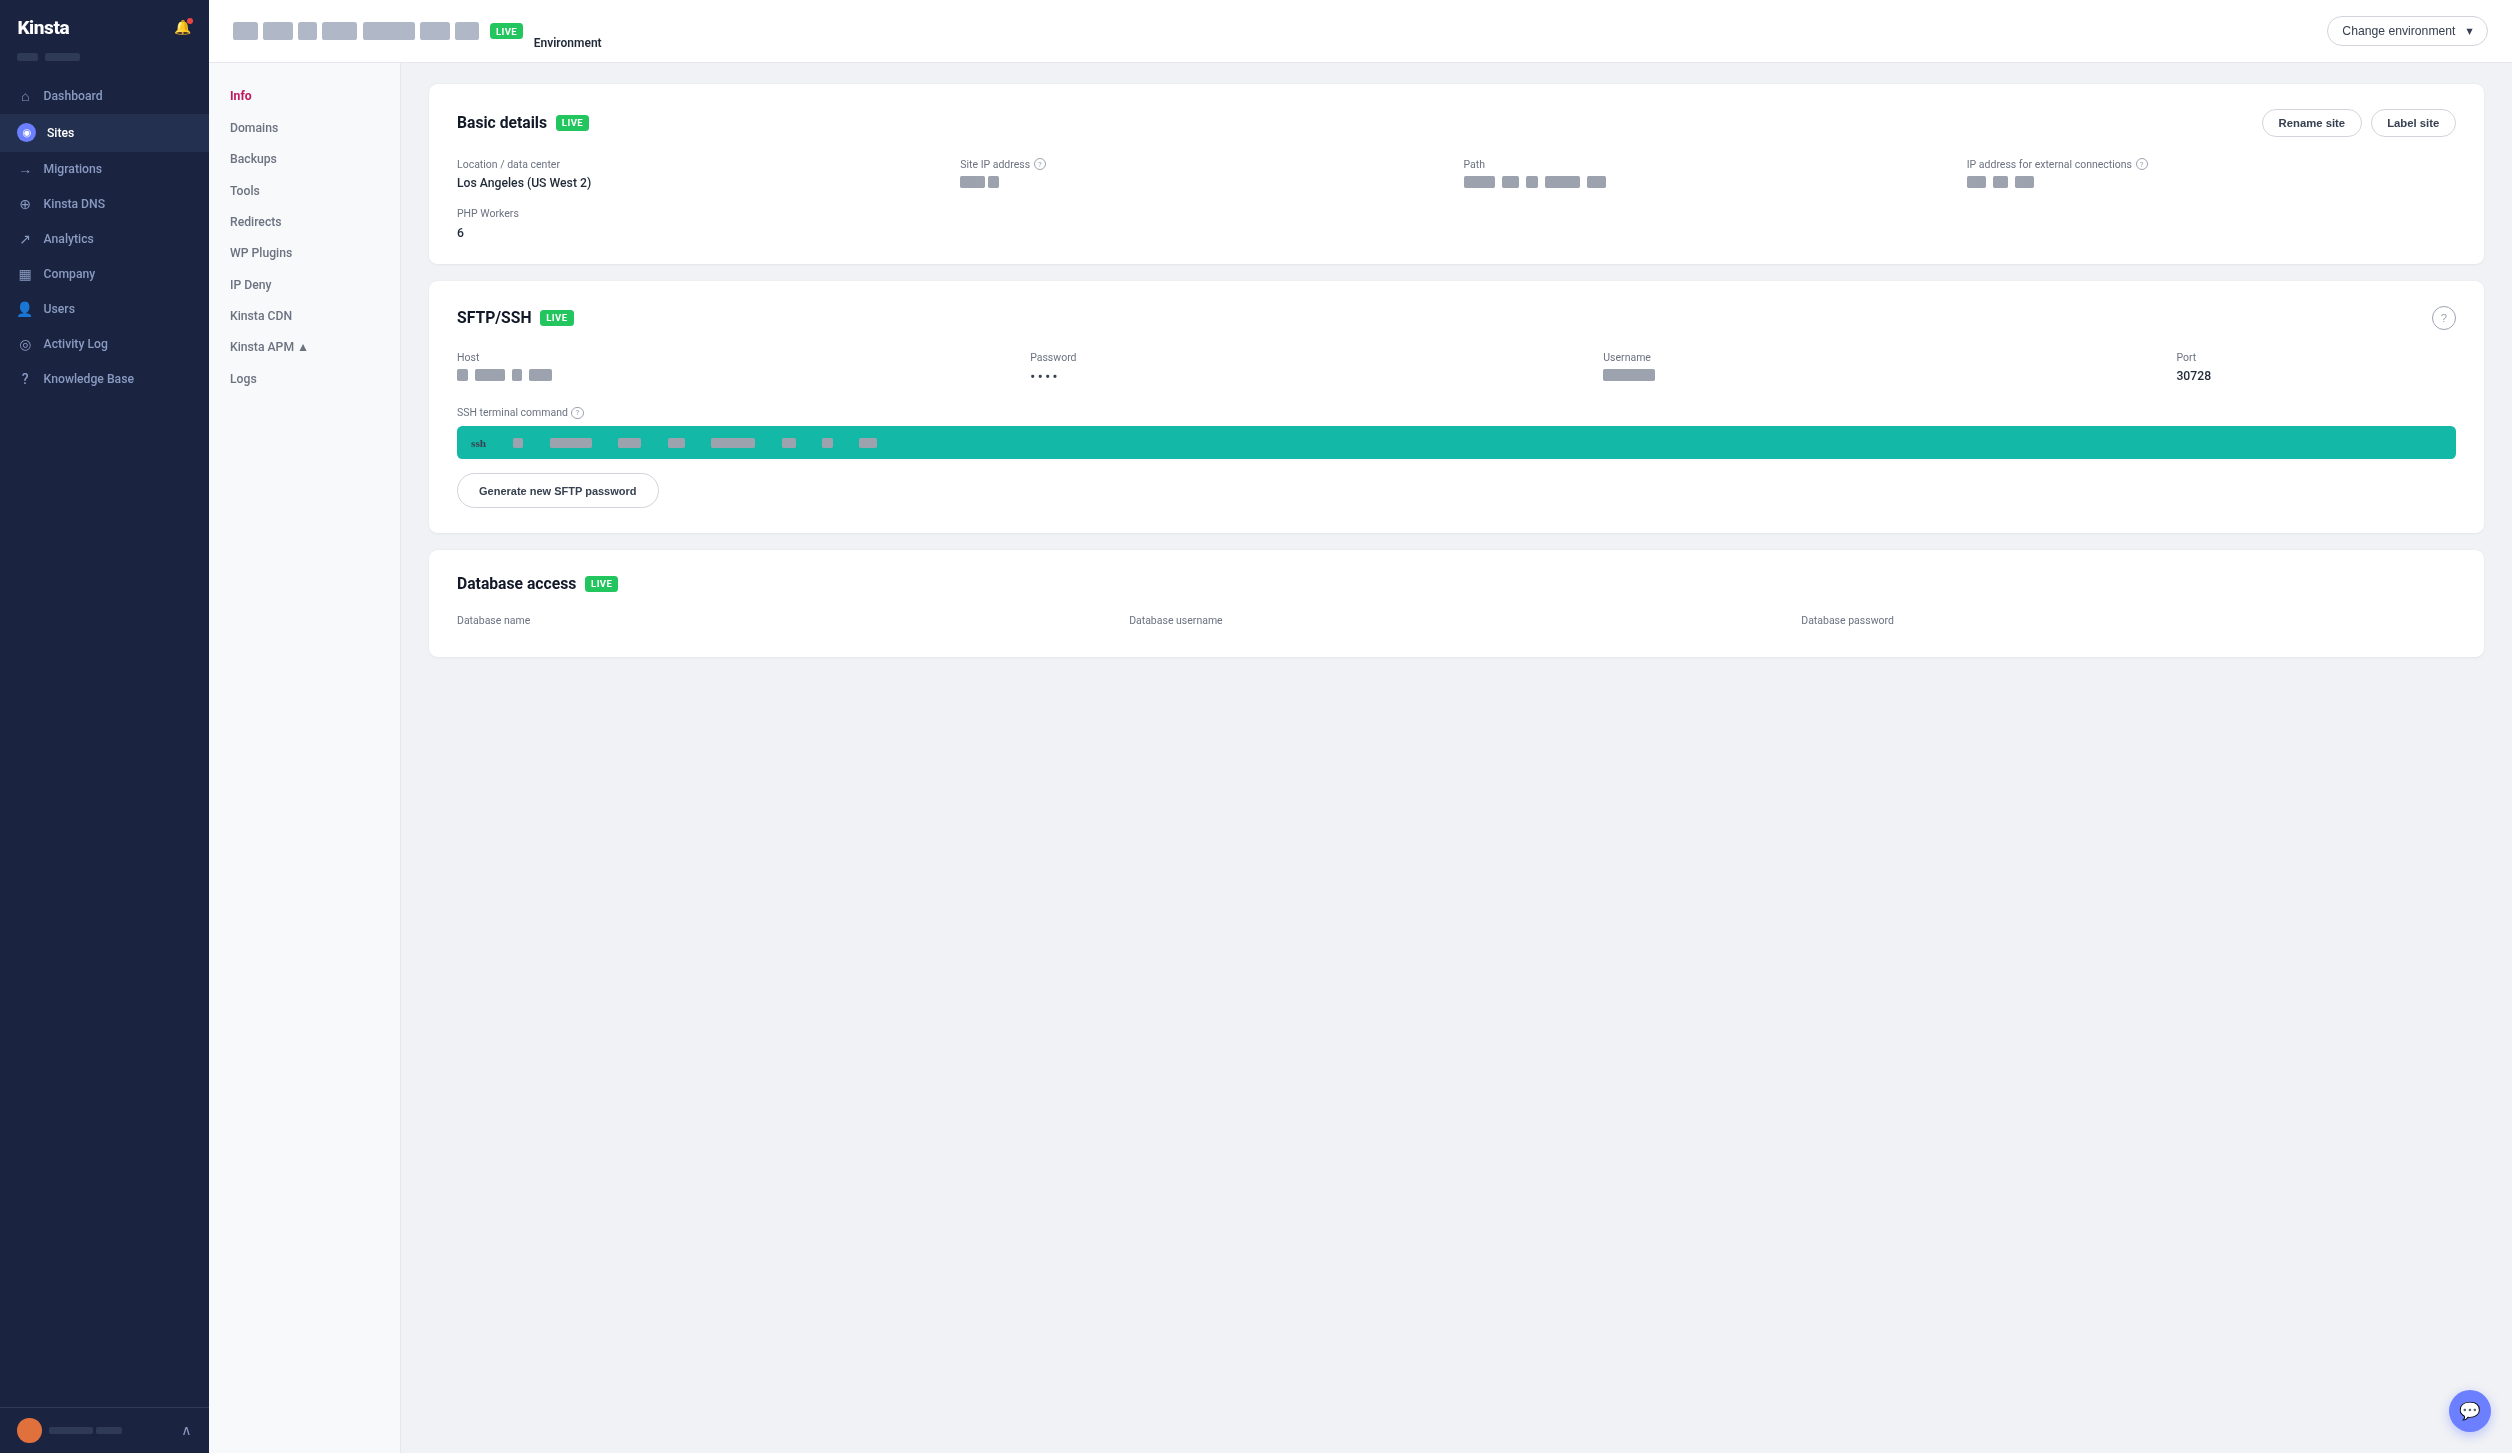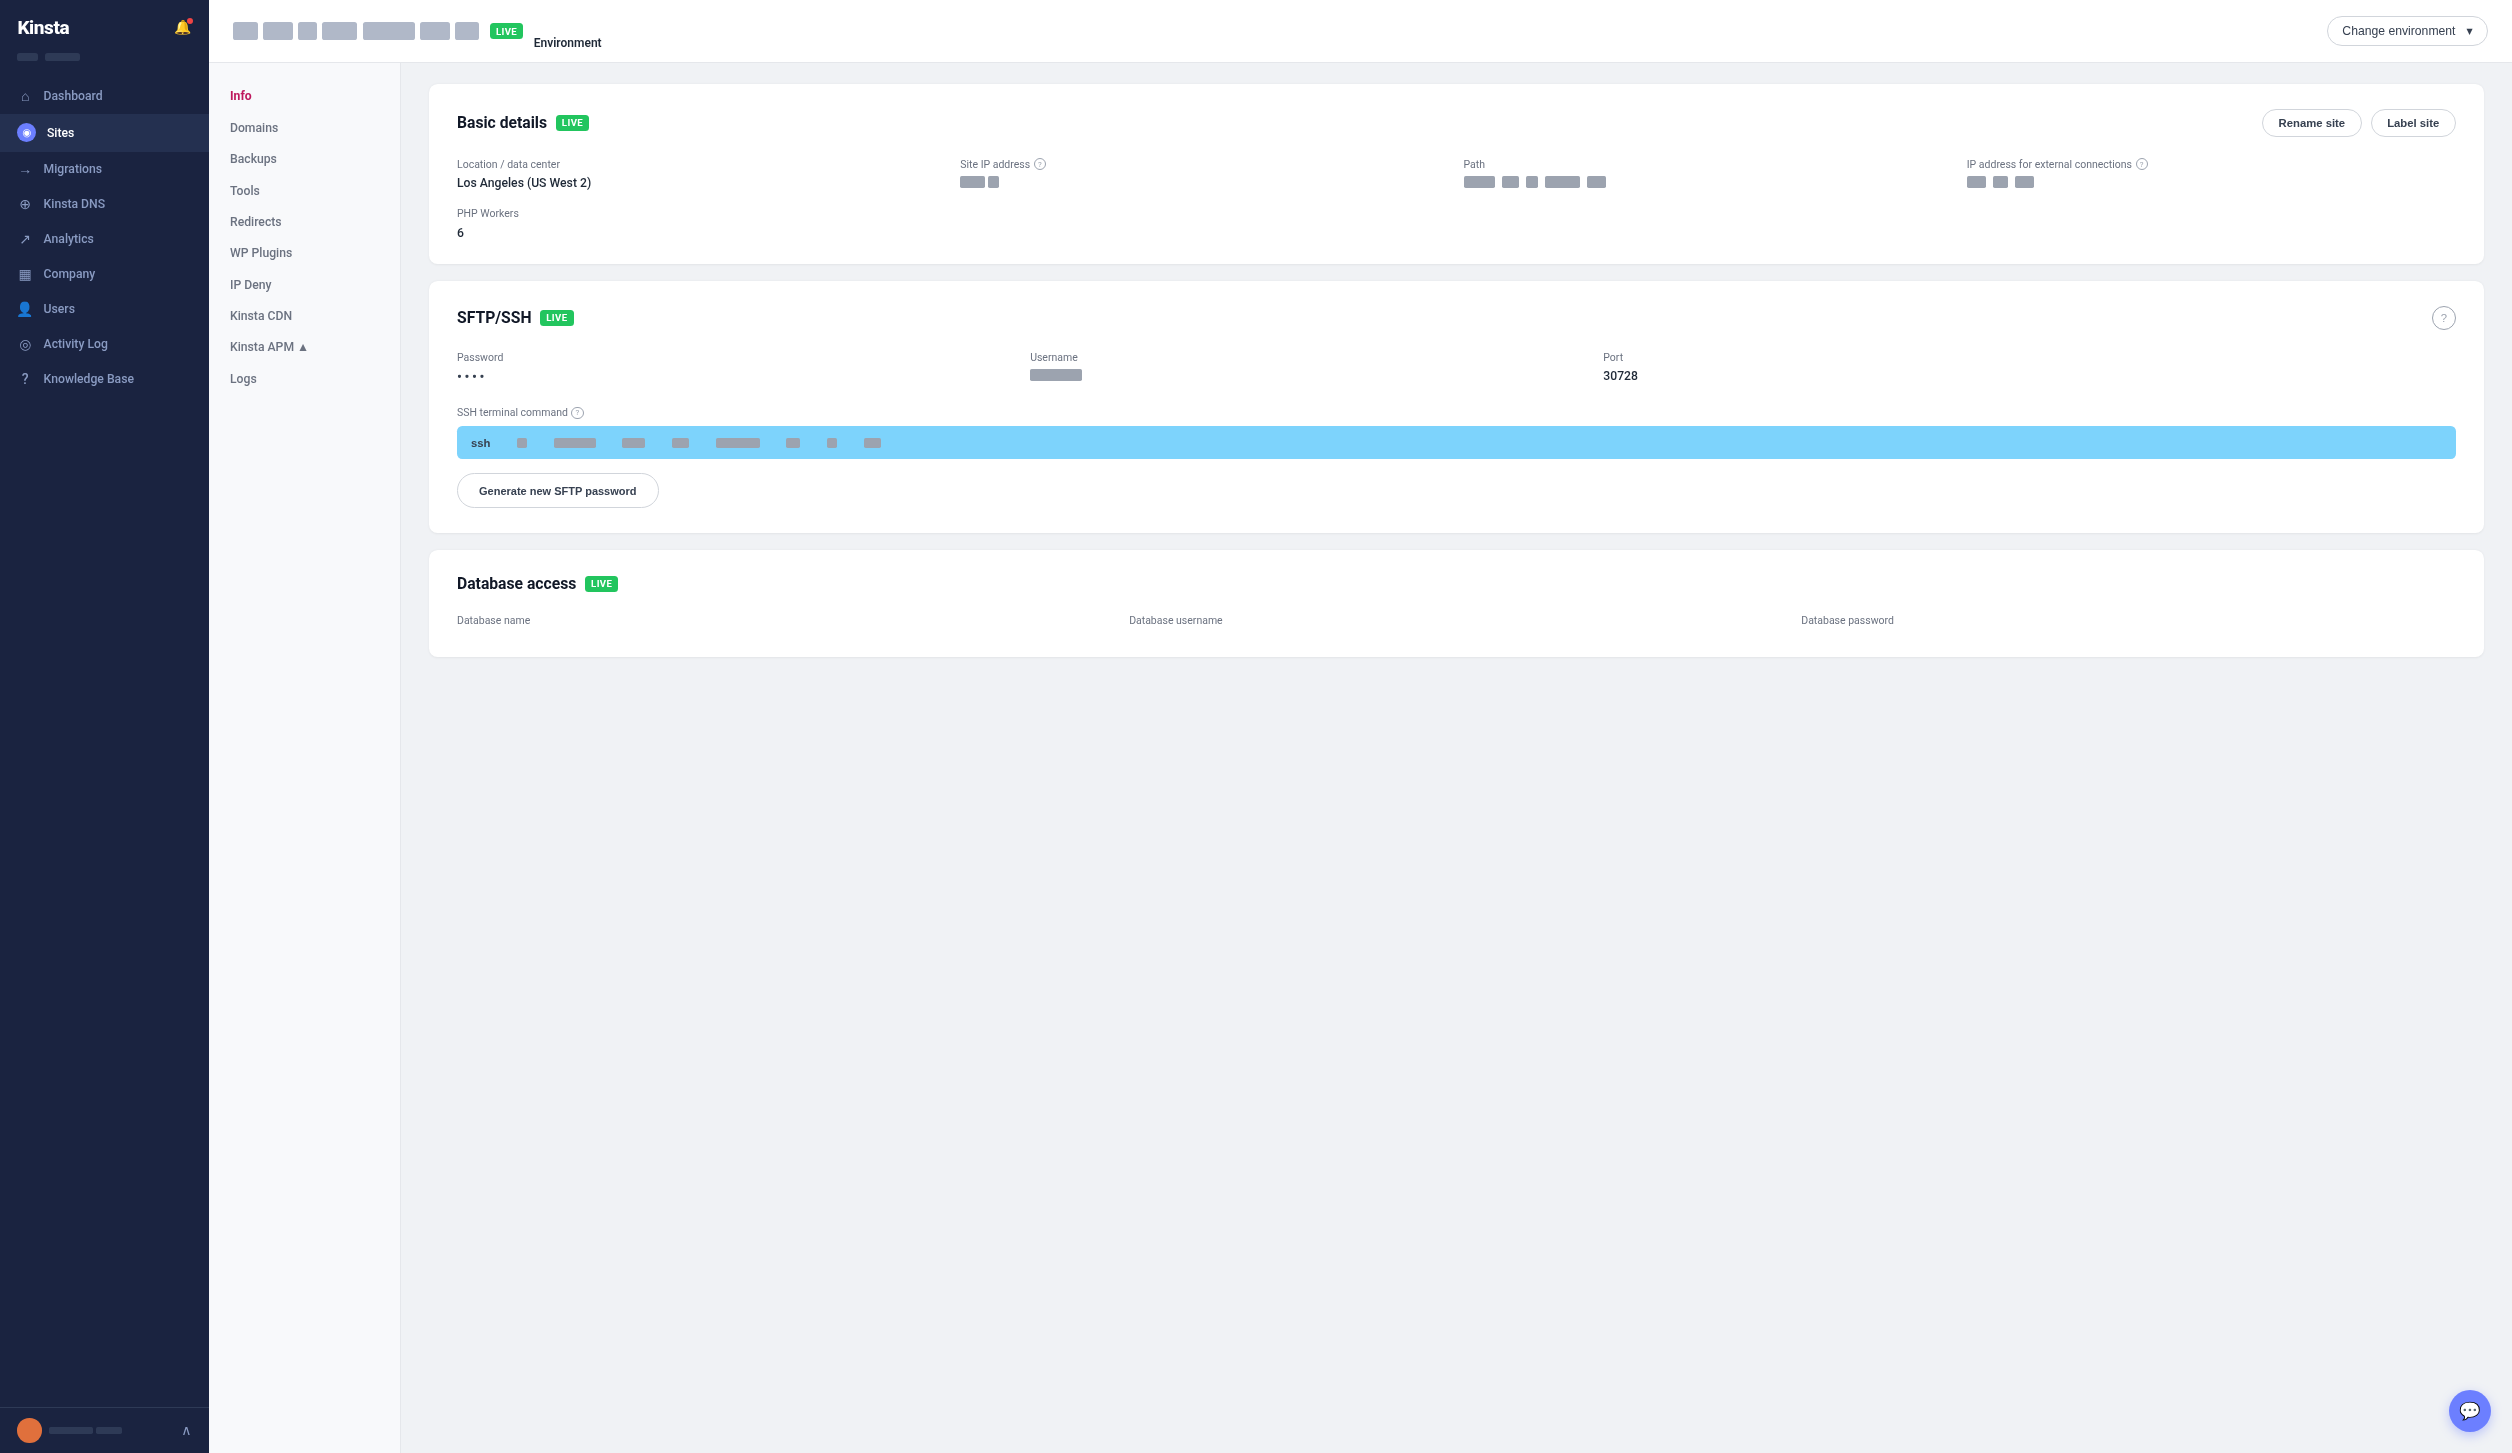--- a/index.html
+++ b/index.html
@@ -295,24 +295,24 @@
 
     
     .sftp-grid {
       display: grid;
       grid-template-columns: 2fr 2fr 2fr 1fr;
       gap: 17.4px 14px;
       margin-bottom: 21px;
     }
 
     .terminal-cmd {
-      background: #7dd3fc;
+      background: #14b8a6;
       border-radius: 5.2px;
       padding: 10.5px 14px;
-      font-family: Liberation Sans, sans-serif;
+      font-family: Liberation Serif, serif;
       font-size: 11.3px;
       color: #374151;
       display: flex;
       align-items: center;
       gap: 23px;
       flex-wrap: wrap;
     }
     .cmd-keyword { color: #374151; font-weight: 600; }
     .cmd-block {
       background: #9ca3af;
@@ -559,20 +559,29 @@
         <div class="card-header">
           <div class="card-title-group">
             <span class="card-title">SFTP/SSH</span>
             <span class="live-badge">LIVE</span>
           </div>
           <button class="help-circle-btn">?</button>
         </div>
 
         <div class="sftp-grid">
 
+          <div>
+            <div class="field-label">Host</div>
+            <div class="field-value-masked">
+              <div class="masked-block" style="width:10.5px;"></div>
+              <div class="masked-block" style="width:30px;margin-left:3.5px;"></div>
+              <div class="masked-block" style="width:10.5px;margin-left:3.5px;"></div>
+              <div class="masked-block" style="width:23px;margin-left:3.5px;"></div>
+            </div>
+          </div>
 
           <div>
             <div class="field-label">Password</div>
             <div class="field-value dots">••••</div>
           </div>
 
           <div>
             <div class="field-label">Username</div>
             <div class="field-value-masked">
               <div class="masked-block" style="width:52px;"></div>

